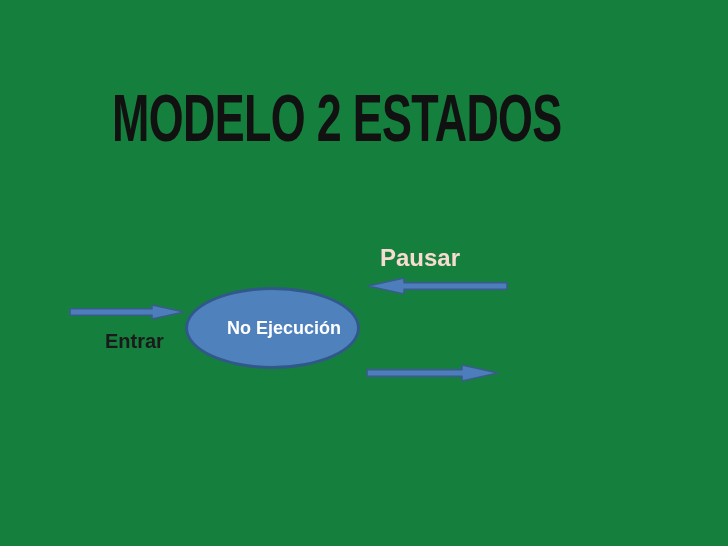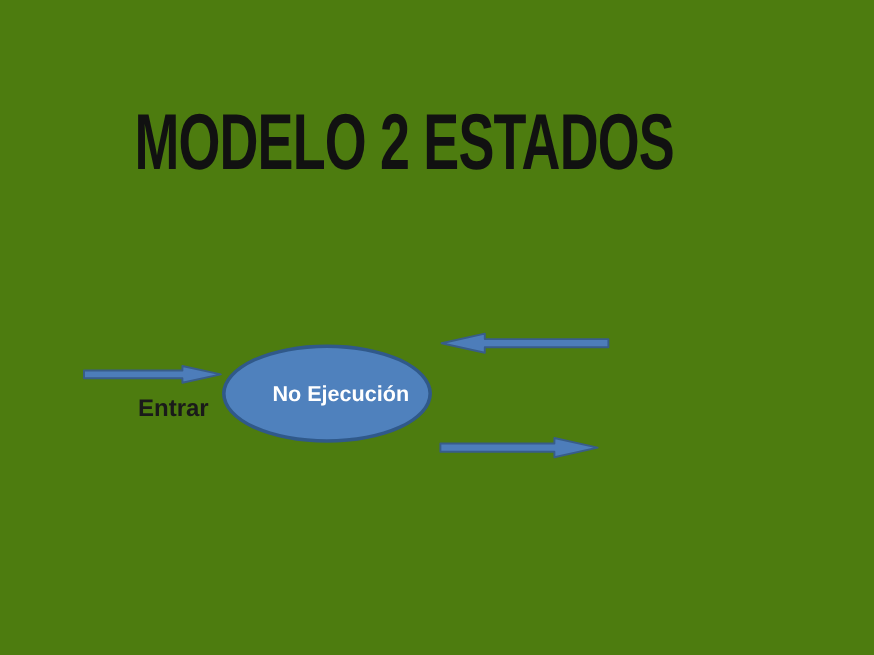--- a/index.html
+++ b/index.html
@@ -4,21 +4,21 @@
 <style>
   html, body {
     margin: 0;
     padding: 0;
     background: #ffffff;
   }
   .slide {
     position: relative;
     width: 728px;
     height: 546px;
-    background: #4d7c0f;
+    background: #15803d;
     overflow: hidden;
     font-family: "Liberation Sans", "DejaVu Sans", sans-serif;
   }
 
   
   .title {
     position: absolute;
     left: 112px;
     top: 82px;
     white-space: nowrap;
@@ -63,21 +63,21 @@
     font-size: 24px;
     color: var(--pausar-label-color, #f8dcd1);
   }
   .label-expedir {
     left: 388px;
     top: 330px;
     font-size: 24px;
     color: var(--expedir-label-color, #fdece6);
   }
   .label-entrar {
-    left: 115px;
+    left: 105px;
     top: 331px;
     font-size: 20px;
     color: var(--label-color, #1a1a1a);
   }
 
   
   .state {
     position: absolute;
     border-radius: 50%;
     background: var(--state-fill, #4f81bd);
@@ -116,20 +116,21 @@
 
   <svg class="arrows" viewBox="0 0 728 546" xmlns="http://www.w3.org/2000/svg">
 
     <polygon class="arrow" points="70,308.8 152,308.8 152,305 184,312 152,319 152,315.2 70,315.2"></polygon>
 
     <polygon class="arrow" points="368,286 404,278 404,282.6 507,282.6 507,289.4 404,289.4 404,294"></polygon>
 
     <polygon class="arrow" points="367,369.6 462,369.6 462,365 498,373 462,381 462,376.4 367,376.4"></polygon>
   </svg>
 
+  <div class="t-label label-pausar">Pausar</div>
 
 
   <div class="t-label label-entrar">Entrar</div>
 
   <div class="state state-no-ejecucion">
     <span>No Ejecución</span>
   </div>
 
 
 </div>

